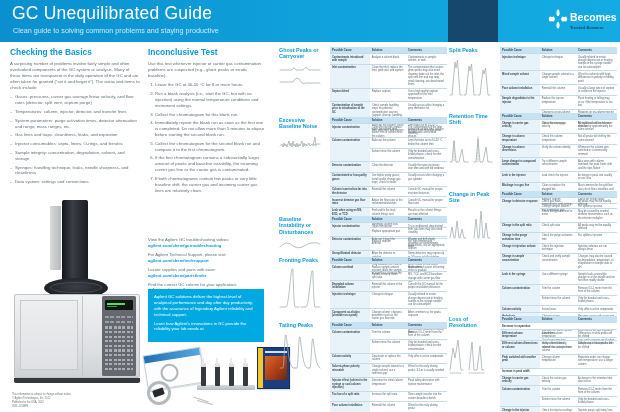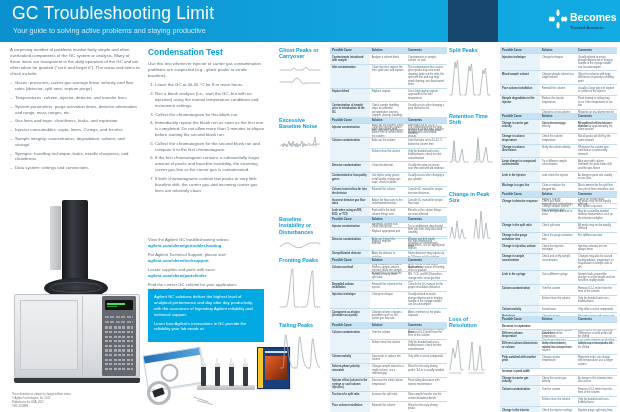--- a/index.html
+++ b/index.html
@@ -101,42 +101,43 @@
   #sec-6 { left:449px; top:113px; }
   #sec-7 { left:449px; top:191px; }
   #sec-8 { left:449px; top:316px; }
   .icon-stroke { stroke:#a6aeb4; fill:none; stroke-width:0.8; stroke-linejoin:round; stroke-linecap:round; }
 </style>
 </head>
 <body>
 
 <div class="hdr">
   <div class="hdr-navy"></div>
-  <div class="hdr-title">GC Troubleshooting Limit</div>
-  <div class="hdr-sub">Your guide to solving active problems and staying productive</div>
+  <div class="hdr-title">GC Unequilibrated Guide</div>
+  <div class="hdr-sub">Clean guide to solving common problems and staying productive</div>
   <div class="logo">
     <svg width="20" height="20" viewBox="-10 -10 20 20">
       <g fill="#ffffff">
         <ellipse cx="0" cy="-6.2" rx="1.5" ry="3.2"></ellipse>
         <ellipse cx="0" cy="6.2" rx="1.5" ry="3.2"></ellipse>
         <ellipse cx="-6.2" cy="0" rx="3.2" ry="1.5"></ellipse>
         <ellipse cx="6.2" cy="0" rx="3.2" ry="1.5"></ellipse>
         <ellipse cx="-4.4" cy="-4.4" rx="1.5" ry="3.2" transform="rotate(-45)"></ellipse>
         <ellipse cx="4.4" cy="4.4" rx="1.5" ry="3.2" transform="rotate(-45)"></ellipse>
         <ellipse cx="-4.4" cy="4.4" rx="1.5" ry="3.2" transform="rotate(45)"></ellipse>
         <ellipse cx="4.4" cy="-4.4" rx="1.5" ry="3.2" transform="rotate(45)"></ellipse>
         <circle cx="0" cy="0" r="2.2" fill="#13abe3"></circle>
       </g>
     </svg>
     <span class="logo-name">Becomes</span>
     <span class="logo-tag">Trusted Answers</span>
   </div>
 </div>
 
 <div id="col-basics">
+  <h2 class="colhead">Checking the Basics</h2>
   <div class="smalltext">
       <p>A surprising number of problems involve fairly simple and often overlooked components of the GC system or analysis. Many of these items are transparent in the daily operation of the GC and are often taken for granted ("set it and forget it"). The areas and items to check include:</p>
     </div>
   <ul id="basics-bullets">
 
   <li>Gases: pressures, carrier gas average linear velocity, and flow rates (detector, split vent, septum purge)</li>
       <li>Temperatures: column, injector, detector, and transfer lines</li>
       <li>System parameters: purge activation times, detector attenuation and range, mass ranges, etc.</li>
       <li>Gas lines and traps: cleanliness, leaks, and expiration</li>
       <li>Injector consumables: septa, liners, O-rings, and ferrules</li>
@@ -165,21 +166,21 @@
 
 <div id="gc-fineprint">
 
 <div>This information is subject to change without notice.</div>
     <div>© Agilent Technologies, Inc. 2012</div>
     <div>Published in the USA, 2012</div>
     <div>5991-1318EN</div>
   </div>
 
 <div id="col-cond">
-  <h2 class="colhead">Condensation Test</h2>
+  <h2 class="colhead">Inconclusive Test</h2>
   <div class="smalltext">
       <p>Use this test whenever injector or carrier gas contamination problems are suspected (e.g., ghost peaks or erratic baseline).</p>
     </div>
   <ol id="cond-steps">
 
   <li>Leave the GC at 40-50 °C for 8 or more hours.</li>
       <li>Run a blank analysis (i.e., start the GC, but with no injection) using the normal temperature conditions and instrument settings.</li>
       <li>Collect the chromatogram for this blank run.</li>
       <li>Immediately repeat the blank run as soon as the first one is completed. Do not allow more than 5 minutes to elapse before starting the second blank run.</li>
       <li>Collect the chromatogram for the second blank run and compare it to the first chromatogram.</li>

